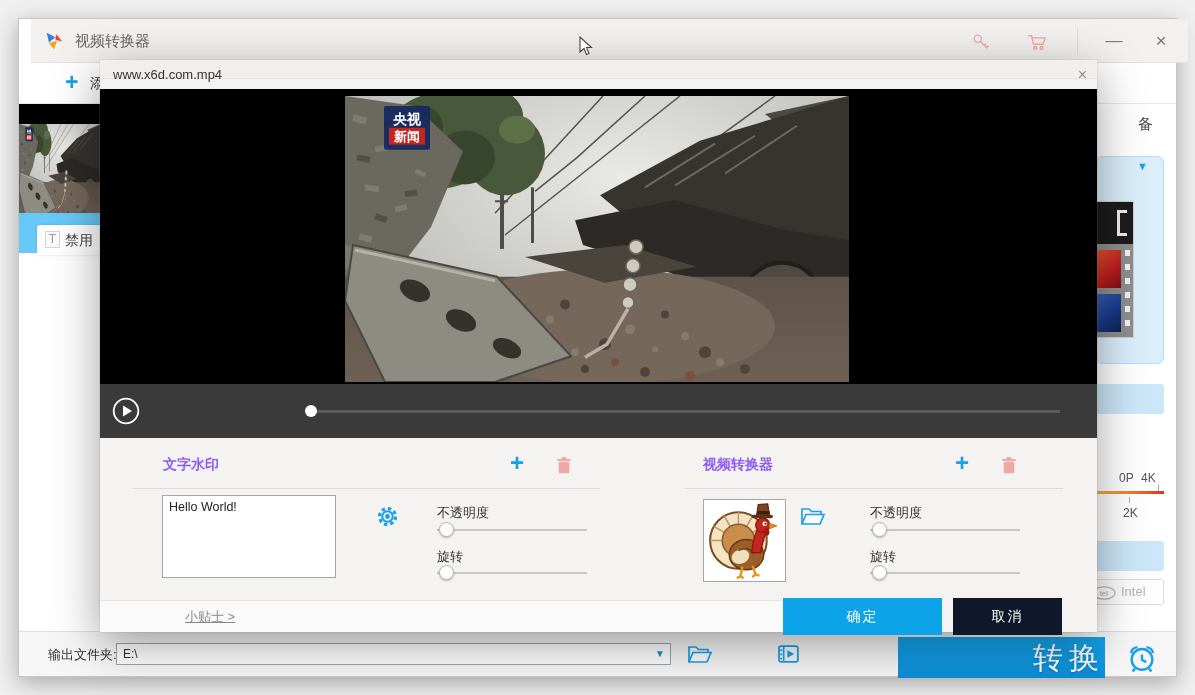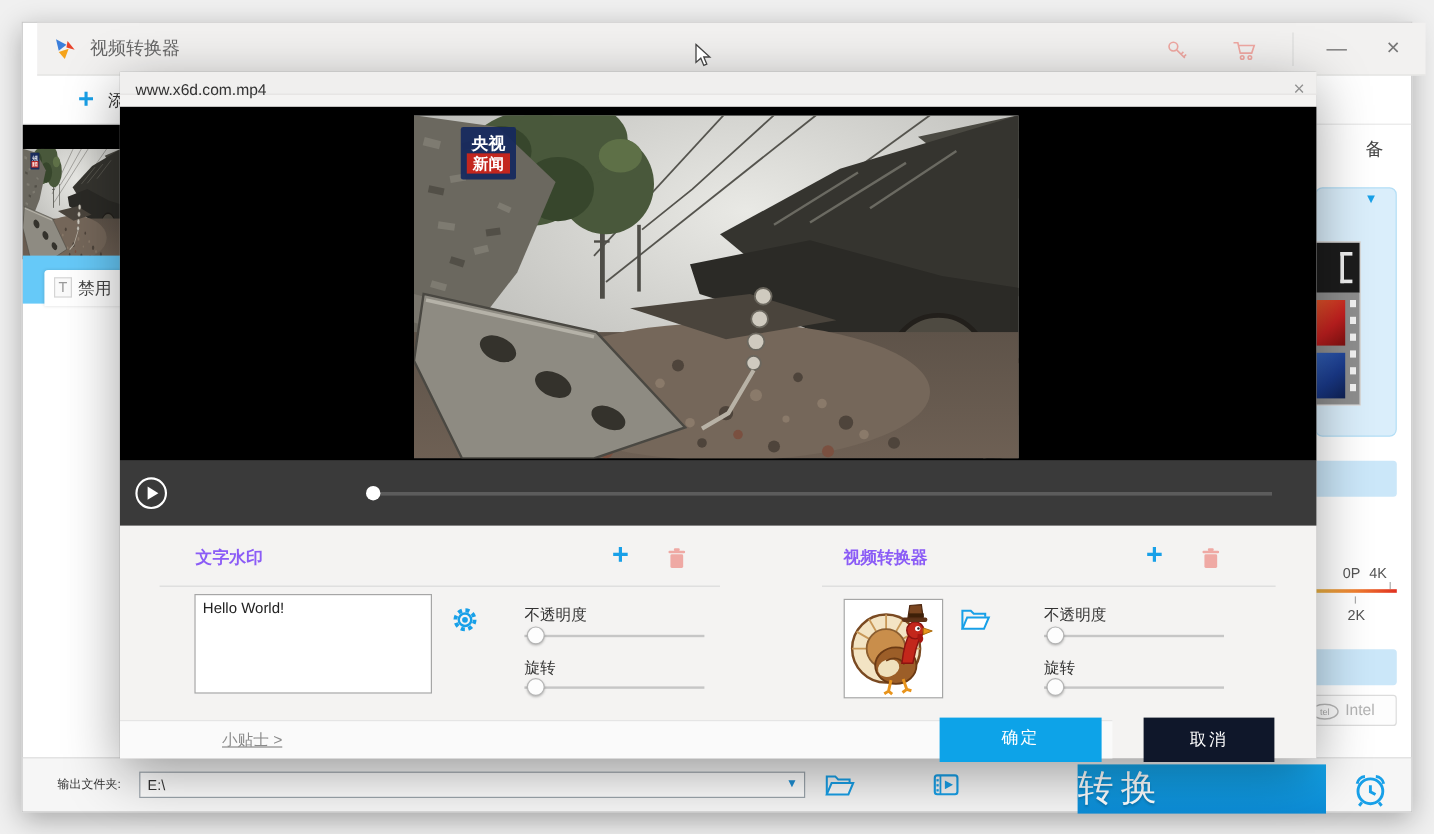--- a/index.html
+++ b/index.html
@@ -23,49 +23,49 @@
   .partial-char { left:1119px; top:96px; font-size:15px; color:#444; }
   .blue-panel { left:1077px; top:137px; width:68px; height:208px; background:#DAEEFB; border:1px solid #B3DEF6; border-radius:6px; }
   .panel-arrow { left:1118px; top:141px; font-size:11px; color:#18A0E8; }
   .media-box { left:1067px; top:182px; width:48px; height:137px; background:#fff; border:1px solid #CFCFCF; overflow:hidden; }
   .lightblue-bar { width:78px; height:30px; background:#CBE7F9; border-radius:3px; }
   .res-label { font-size:12px; color:#555; }
   .grad-line { left:1067px; top:472px; width:78px; height:3px; background:linear-gradient(90deg,#E8C44A,#F08030 55%,#E03020); }
   .tick { width:1px; height:6px; background:#AAA; }
   .intel-badge { left:1067px; top:560px; width:78px; height:26px; background:#FDFDFD; border:1px solid #DCDCDC; border-radius:3px; }
   .bottombar { left:0; top:612px; width:1157px; height:45px; background:#F6F6F6; border-top:1px solid #DEDEDE; }
-  .out-label { left:29px; top:0; line-height:45px; font-size:10px; color:#333; }
+  .out-label { left:29px; top:0; line-height:45px; font-size:13px; color:#333; }
   .combo { left:97px; top:11px; width:555px; height:22px; background:#fff; border:1px solid #9DA6AD; }
   .combo-text { left:6px; top:0; line-height:20px; font-size:12px; color:#333; }
   .combo-arrow { right:5px; top:0; line-height:20px; font-size:10px; color:#1E90D6; }
-  .convert-btn { left:879px; top:618px; width:207px; height:41px; background:linear-gradient(#14A7ED,#0C8CD6); color:#fff; font-size:30px; text-align:left; line-height:41px; letter-spacing:6px; text-shadow:0 1px 2px rgba(0,0,0,.2); cursor:pointer; }
+  .convert-btn { left:879px; top:618px; width:207px; height:41px; background:linear-gradient(#14A7ED,#0C8CD6); color:#fff; font-size:30px; text-align:right; line-height:41px; letter-spacing:6px; text-shadow:0 1px 2px rgba(0,0,0,.2); cursor:pointer; }
   
   .dialog { left:100px; top:60px; width:997px; height:572px; background:#F4F3F2; box-shadow:0 12px 44px rgba(0,0,0,.38), 0 0 1px #AAA; z-index:10; }
   .d-title { left:0; top:0; width:997px; height:19px; background:#F0EFEE; border-bottom:1px solid #E4E3E2; }
   .d-title-text { left:13px; top:0; line-height:29px; font-size:13px; color:#333; }
   .d-close { left:968px; top:0; width:29px; height:29px; text-align:center; line-height:29px; font-size:16px; color:#909090; cursor:pointer; }
   .video-area { left:0; top:29px; width:997px; height:295px; background:#000; }
   .player { left:0; top:324px; width:997px; height:54px; background:#3A3A3A; }
   .time { left:63px; top:0; line-height:54px; font-size:12.5px; color:#C9C9C9; letter-spacing:.5px; }
   .seek { left:205px; top:0; width:757px; height:54px; }
   .seek-track { left:6px; right:2px; top:26px; height:3px; background:#5C5C5C; }
   .seek-handle { left:0; top:21px; width:12px; height:12px; border-radius:50%; background:#FFF; }
   .wm-header { font-size:14px; color:#8b5cf6;font-weight:bold; }
   .wm-plus { font-size:24px; font-weight:bold; color:#18A0E8; cursor:pointer; line-height:22px; }
   .wm-divider { height:1px; background:#DADADA; }
-  .wm-text { left:62px; top:435px; width:198px; height:83px; border:1px solid #A6A6A6; background:#fff; font-family:"Liberation Sans","DejaVu Sans",sans-serif; font-size:12.5px; color:#222; padding:4px 6px; resize:none; outline:none; }
+  .wm-text { left:62px; top:435px; width:174px; height:83px; border:1px solid #A6A6A6; background:#fff; font-family:"Liberation Sans","DejaVu Sans",sans-serif; font-size:12.5px; color:#222; padding:4px 6px; resize:none; outline:none; }
   .s-label { font-size:13px; color:#333; }
   .slider { height:16px; }
   .sl-track { left:0; right:0; top:7px; height:2px; background:#C6C6C6; }
   .sl-handle { left:2px; top:0; width:15px; height:15px; border-radius:50%; background:#FDFDFD; border:1px solid #B5B5B5; box-shadow:0 1px 2px rgba(0,0,0,.25); }
   .img-box { left:603px; top:439px; width:83px; height:83px; background:#fff; border:1px solid #A6A6A6; }
   .d-footer { left:0; top:540px; width:827px; height:32px; background:#FAFAFA; border-top:1px solid #E5E5E5; }
   .tips { left:85px; top:0; line-height:32px; font-size:13px; color:#8A8A8A; text-decoration:underline; cursor:pointer; }
   .btn { top:538px; height:37px; color:#fff; font-size:14px; text-align:center; line-height:37px; cursor:pointer; z-index:12; letter-spacing:2px; }
-  .btn-ok { left:683px; width:135px; background:#0DA3E8;font-family:Liberation Mono, monospace; }
+  .btn-ok { left:683px; width:159px; background:#0DA3E8; }
   .btn-cancel { left:853px; width:109px; background:#0f172a; }
   svg { display:block; }
 </style>
 </head>
 <body>
 
 <svg width="0" height="0" style="position:absolute" aria-hidden="true">
   <defs>
     <radialGradient id="skyg" cx="55%" cy="28%" r="70%">
       <stop offset="0" stop-color="#E9E9E5"></stop>

